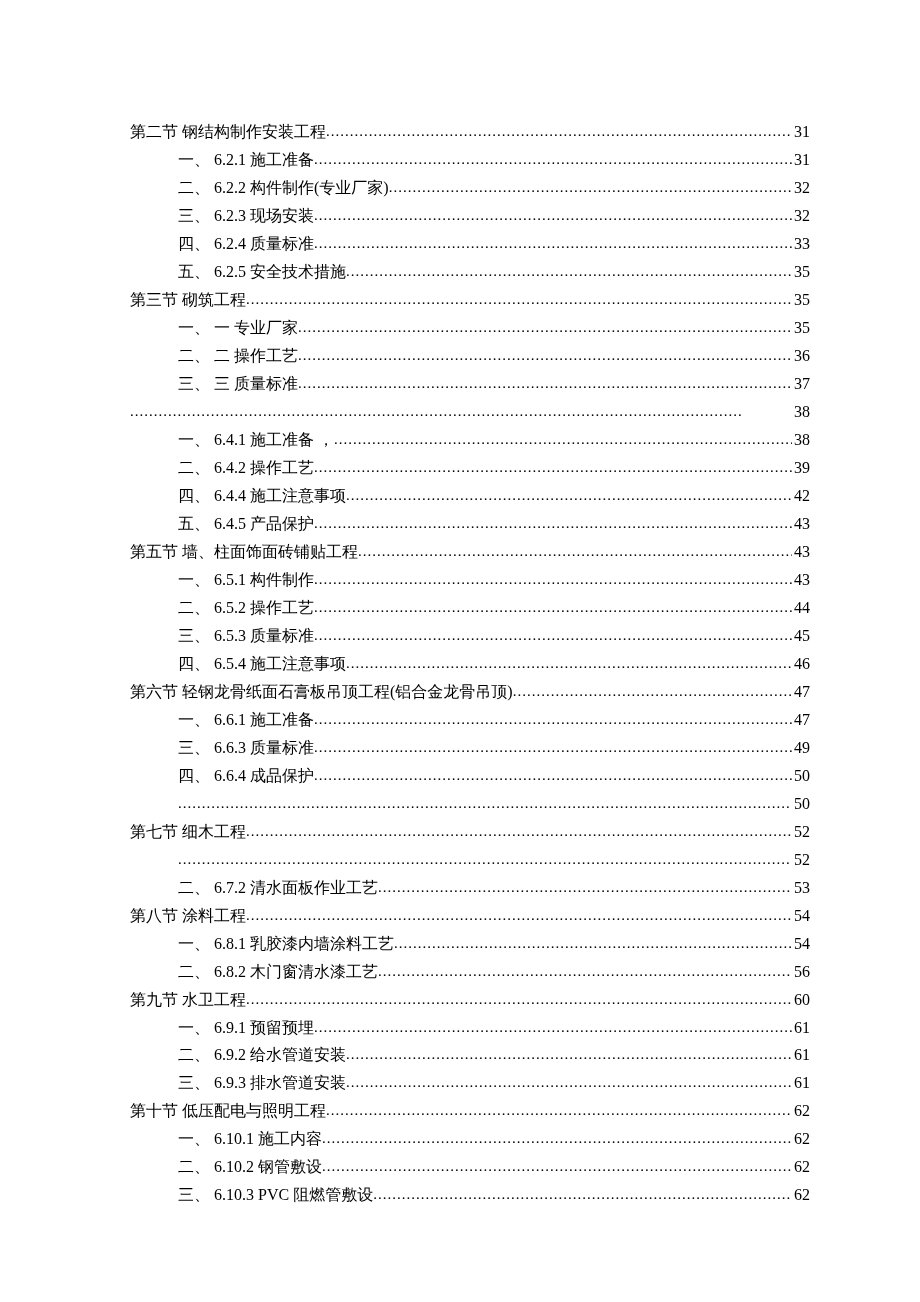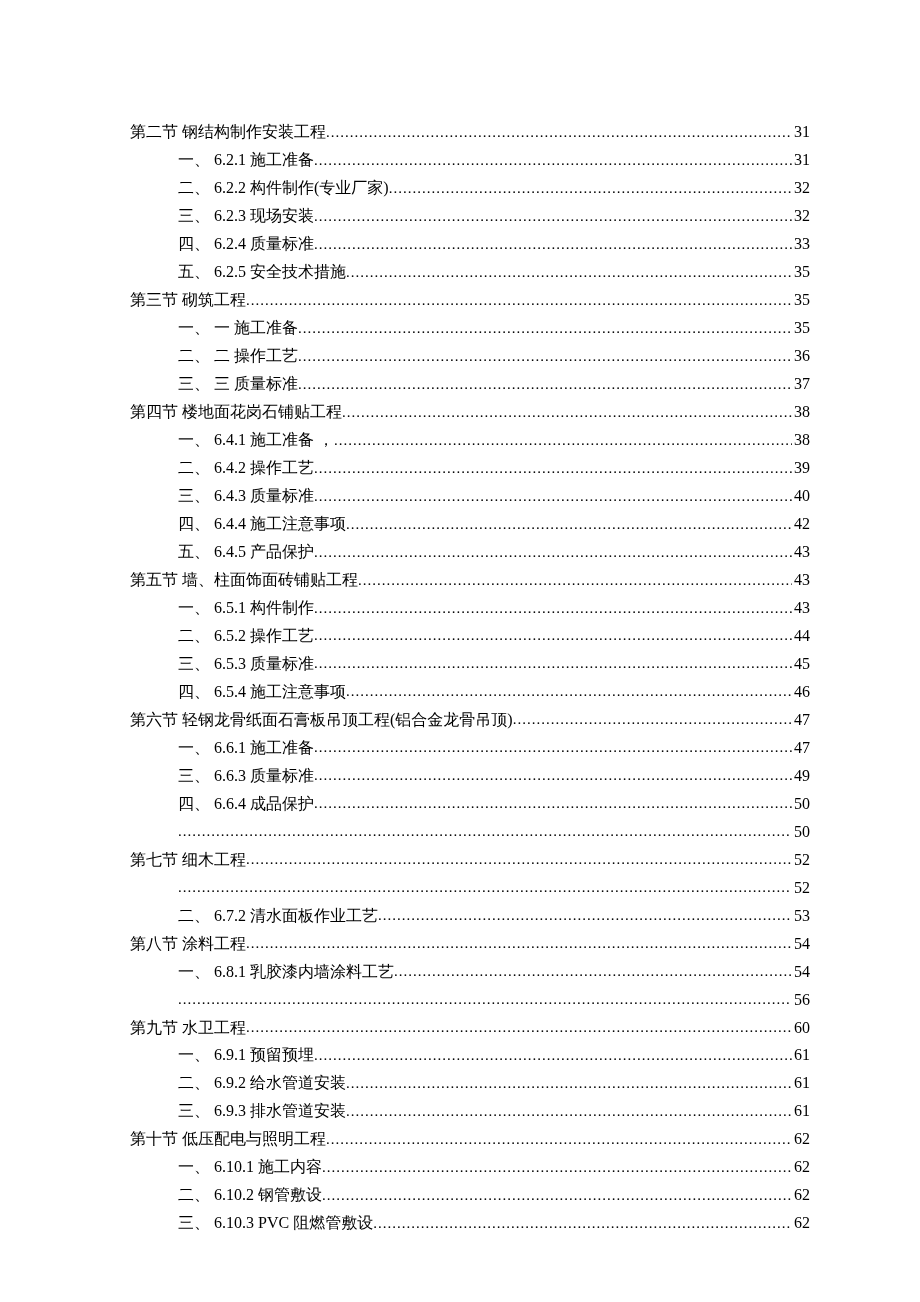--- a/index.html
+++ b/index.html
@@ -8,21 +8,21 @@
       height: 1302px;
       background: #fff;
       font-family: "SimSun", "宋体", serif;
       font-size: 16px;
       color: #000;
       padding: 120px 110px 100px 130px;
       line-height: 1.55;
     }
     .toc-line {
       display: flex;
-      align-items: center;
+      align-items: flex-start;
       white-space: nowrap;
       margin-bottom: 3.2px;
     }
     .toc-label {
       flex-shrink: 0;
     }
     .toc-dots {
       flex: 1;
       overflow: hidden;
       letter-spacing: 1px;
@@ -71,55 +71,49 @@
       <span class="toc-label"><span>五、</span><span> 6.2.5  安全技术措施</span></span>
       <span class="toc-dots"></span>
       <span class="toc-page">35</span>
     </div>
     <div class="toc-line level-1">
       <span class="toc-label"><span>第三节</span><span> 砌筑工程</span></span>
       <span class="toc-dots"></span>
       <span class="toc-page">35</span>
     </div>
     <div class="toc-line level-2">
-      <span class="toc-label"><span>一、</span><span> 一 施工准备</span></span>
+      <span class="toc-label"><span>一、</span><span> 一 专业厂家</span></span>
       <span class="toc-dots"></span>
       <span class="toc-page">35</span>
     </div>
     <div class="toc-line level-2">
       <span class="toc-label"><span>二、</span><span> 二 操作工艺</span></span>
       <span class="toc-dots"></span>
       <span class="toc-page">36</span>
     </div>
     <div class="toc-line level-2">
       <span class="toc-label"><span>三、</span><span> 三 质量标准</span></span>
       <span class="toc-dots"></span>
       <span class="toc-page">37</span>
     </div>
     <div class="toc-line level-1">
-      <span class="toc-label"><span>第四节</span><span> 楼地面花岗石铺贴工程</span></span>
       <span class="toc-dots"></span>
       <span class="toc-page">38</span>
     </div>
     <div class="toc-line level-2">
       <span class="toc-label"><span>一、</span><span> 6.4.1 施工准备   ，</span></span>
       <span class="toc-dots"></span>
       <span class="toc-page">38</span>
     </div>
     <div class="toc-line level-2">
       <span class="toc-label"><span>二、</span><span> 6.4.2 操作工艺</span></span>
       <span class="toc-dots"></span>
       <span class="toc-page">39</span>
     </div>
     <div class="toc-line level-2">
-      <span class="toc-label"><span>三、</span><span> 6.4.3 质量标准</span></span>
-      <span class="toc-dots"></span>
-      <span class="toc-page">40</span>
-    </div>
-    <div class="toc-line level-2">
       <span class="toc-label"><span>四、</span><span> 6.4.4 施工注意事项</span></span>
       <span class="toc-dots"></span>
       <span class="toc-page">42</span>
     </div>
     <div class="toc-line level-2">
       <span class="toc-label"><span>五、</span><span> 6.4.5 产品保护</span></span>
       <span class="toc-dots"></span>
       <span class="toc-page">43</span>
     </div>
     <div class="toc-line level-1">
@@ -189,20 +183,21 @@
       <span class="toc-label"><span>第八节</span><span> 涂料工程</span></span>
       <span class="toc-dots"></span>
       <span class="toc-page">54</span>
     </div>
     <div class="toc-line level-2">
       <span class="toc-label"><span>一、</span><span> 6.8.1 乳胶漆内墙涂料工艺</span></span>
       <span class="toc-dots"></span>
       <span class="toc-page">54</span>
     </div>
     <div class="toc-line level-2">
+      <span class="toc-label"><span>二、</span><span> 6.8.2 木门窗清水漆工艺</span></span>
       <span class="toc-dots"></span>
       <span class="toc-page">56</span>
     </div>
     <div class="toc-line level-1">
       <span class="toc-label"><span>第九节</span><span> 水卫工程</span></span>
       <span class="toc-dots"></span>
       <span class="toc-page">60</span>
     </div>
     <div class="toc-line level-2">
       <span class="toc-label"><span>一、</span><span> 6.9.1 预留预埋</span></span>

